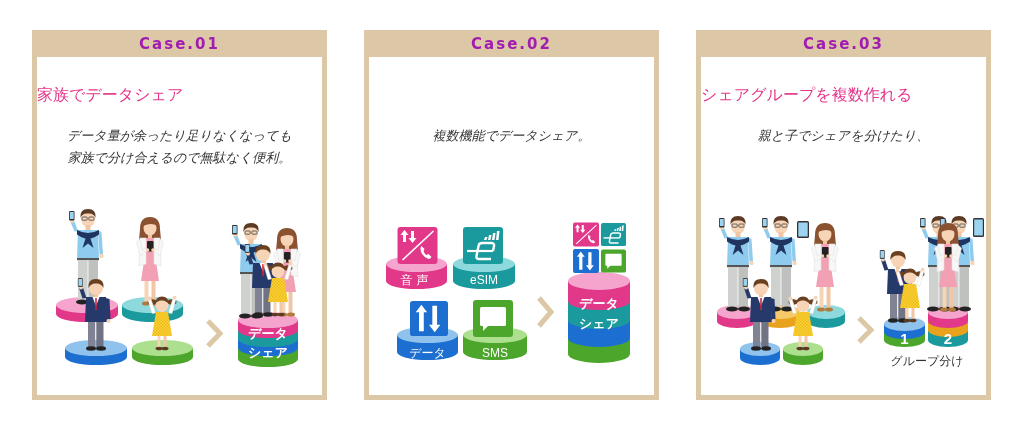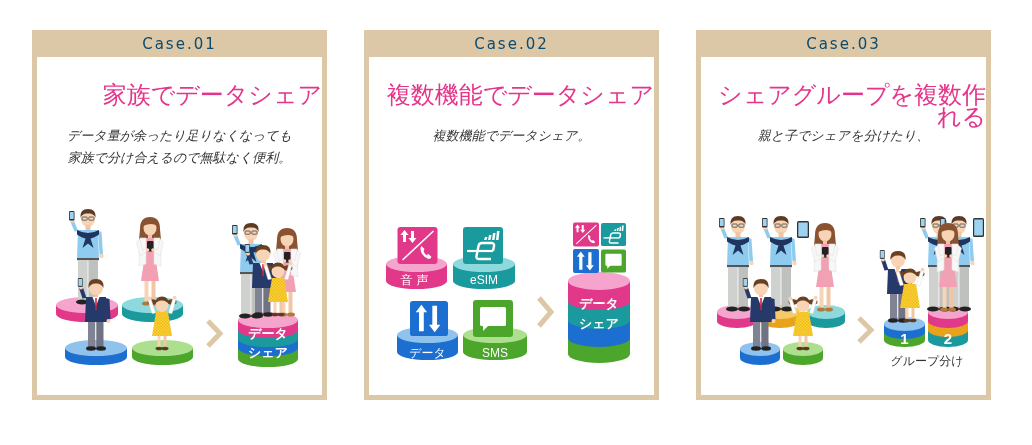--- a/index.html
+++ b/index.html
@@ -5,22 +5,22 @@
   :root{
     --frame:#dcc8a6; --title:#e4358a; --text:#333333; --chevron:#dcc8a6;
     --pink:#e2388a; --pink-top:#f5a5cd; --teal:#1b9a9e; --teal-top:#8ed9de;
     --blue:#1c6fd1; --blue-top:#8fc2ec; --green:#4ca62b; --green-top:#acdf8e;
     --orange:#e9a21c; --orange-top:#f6c96a;
   }
   html,body{margin:0;padding:0;background:#ffffff;}
   body{width:1032px;height:445px;position:relative;overflow:hidden;font-family:"DejaVu Sans","Liberation Sans",sans-serif;}
   .card{position:absolute;top:30px;width:295px;height:370px;background:var(--frame);}
   .card-body{position:absolute;left:5px;top:27px;right:5px;bottom:5px;background:#ffffff;}
-  .card-header{position:absolute;left:0;top:0;width:100%;height:31px;line-height:28px;text-align:center;color:#0c4a6e;font-size:15px;letter-spacing:2px;font-family:"DejaVu Sans",sans-serif;}
-  .card-title{position:absolute;left:5px;right:5px;top:54px;height:22px;line-height:22px;text-align:right;color:var(--title);font-size:24px;font-family:"DejaVu Sans",sans-serif;}
+  .card-header{position:absolute;left:0;top:0;width:100%;height:31px;line-height:28px;text-align:center;color:#a21caf;font-size:15px;letter-spacing:2px;font-family:"DejaVu Sans",sans-serif;font-weight:bold;}
+  .card-title{position:absolute;left:5px;right:5px;top:54px;height:22px;line-height:22px;text-align:left;color:var(--title);font-size:16px;font-family:"DejaVu Sans",sans-serif;}
   .card-desc{position:absolute;left:5px;right:5px;top:95px;text-align:center;color:var(--text);font-size:13px;line-height:22px;font-family:"DejaVu Sans",sans-serif;font-style:italic;}
   .card-desc.three{top:96px;line-height:20.5px;}
   .card-desc div{white-space:nowrap;}
   .illus{position:absolute;left:0;top:0;pointer-events:none;overflow:visible;}
   .f-pink{fill:var(--pink);} .f-pink-top{fill:var(--pink-top);}
   .f-teal{fill:var(--teal);} .f-teal-top{fill:var(--teal-top);}
   .f-blue{fill:var(--blue);} .f-blue-top{fill:var(--blue-top);}
   .f-green{fill:var(--green);} .f-green-top{fill:var(--green-top);}
   .f-orange{fill:var(--orange);} .f-orange-top{fill:var(--orange-top);}
   .chev{fill:none;stroke:var(--chevron);stroke-width:5;stroke-linejoin:miter;}
@@ -185,21 +185,20 @@
       <use href="#sym-mom" x="237" y="197" width="36" height="92"></use>
       <use href="#sym-boy" x="212" y="213" width="36" height="76"></use>
       <use href="#sym-girl" x="228" y="230" width="36" height="58"></use>
     </g>
   </svg>
 </section>
 
 <section class="card" style="left:364px">
   <div class="card-header">Case.02</div>
   <div class="card-body"></div>
-  <div class="card-title">複数機能でデータシェア</div>
   <div class="card-desc">
     <div>複数機能でデータシェア。</div>
   </div>
   <svg class="illus" width="295" height="370" viewBox="0 0 295 370">
     <g>
       <path class="f-pink" d="M22,234 L22,251 A30.5,8 0 0 0 83,251 L83,234 Z"></path>
       <ellipse class="f-pink-top" cx="52.5" cy="234" rx="30.5" ry="8"></ellipse>
       <use href="#sym-voice" x="33" y="197" width="41" height="37"></use>
       <text class="disc-label" x="52.5" y="254" letter-spacing="4">音声</text>
     </g>

